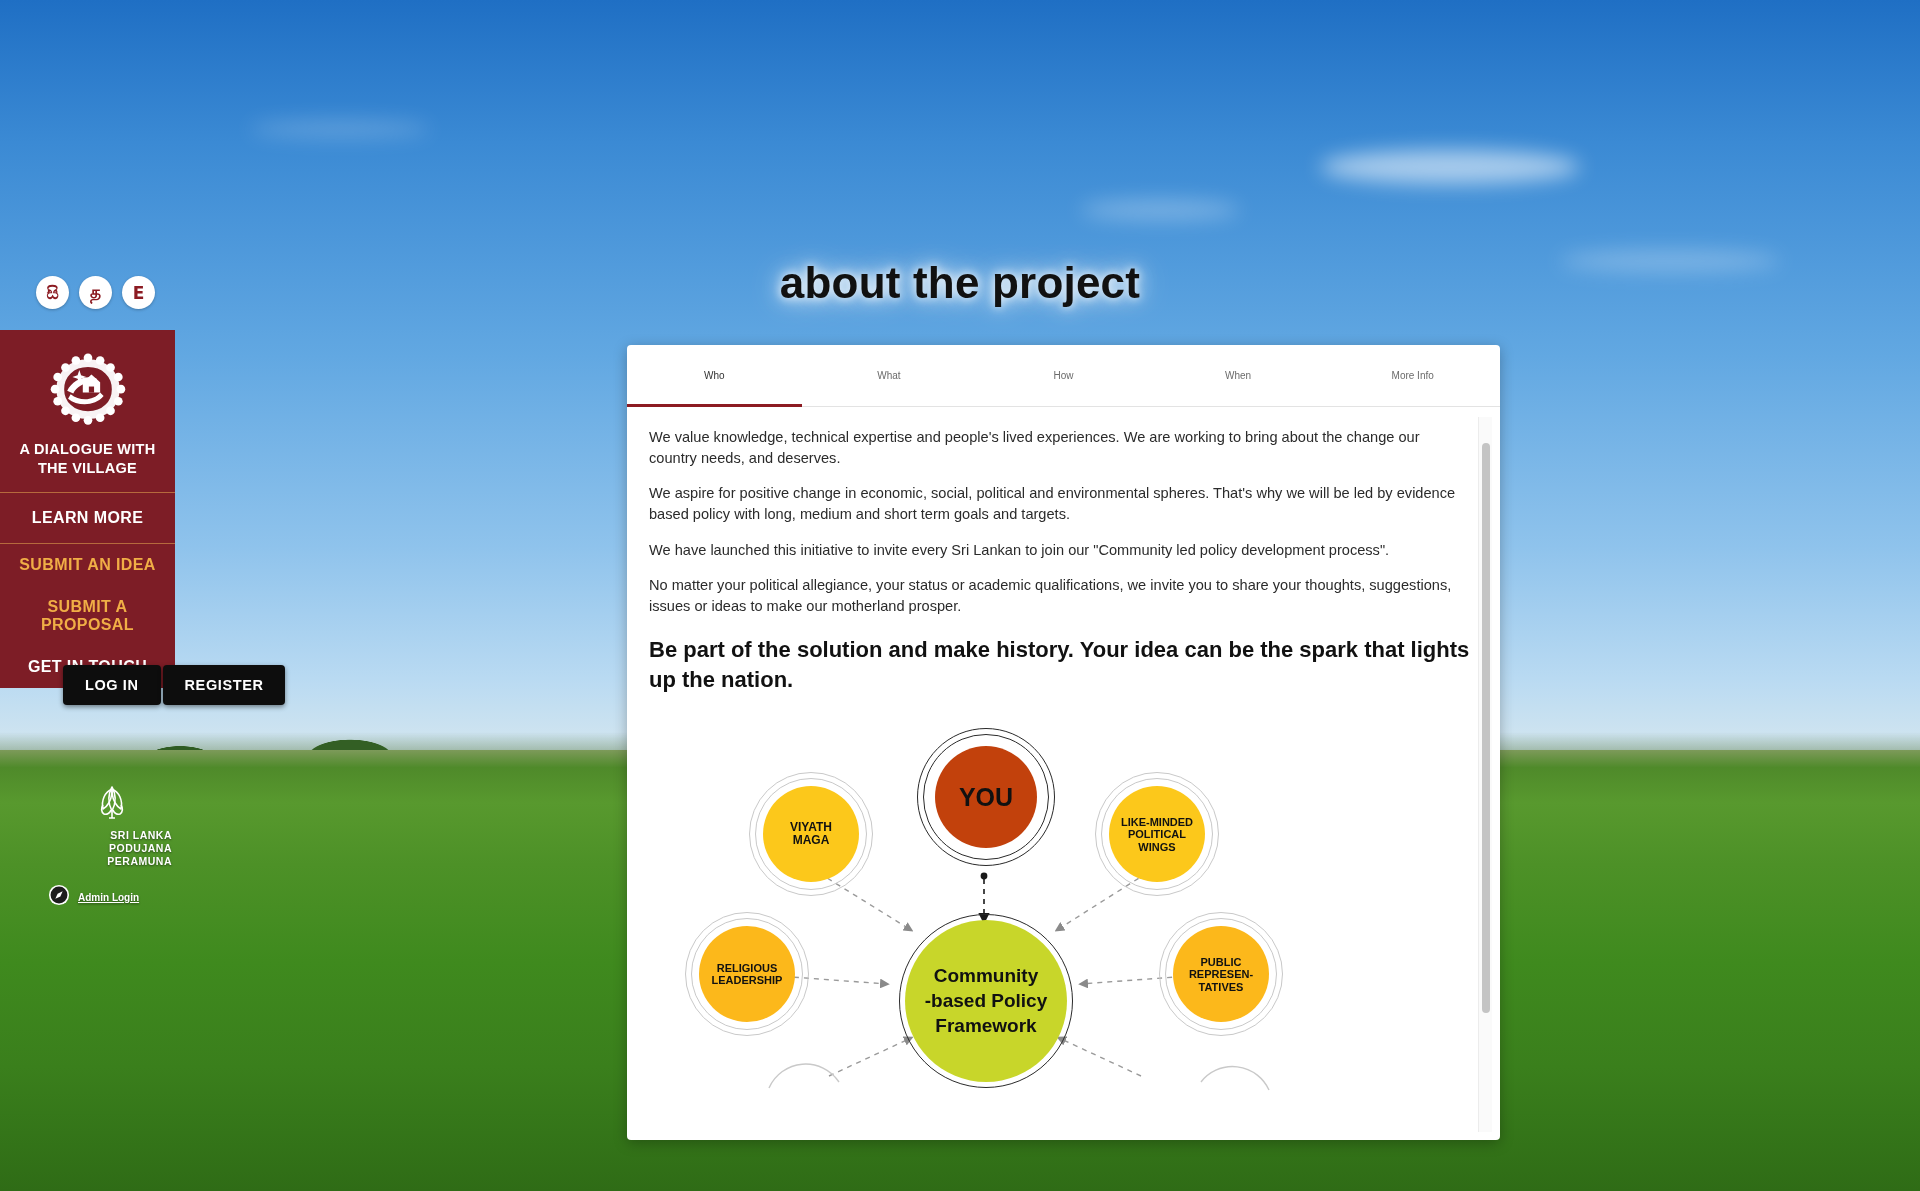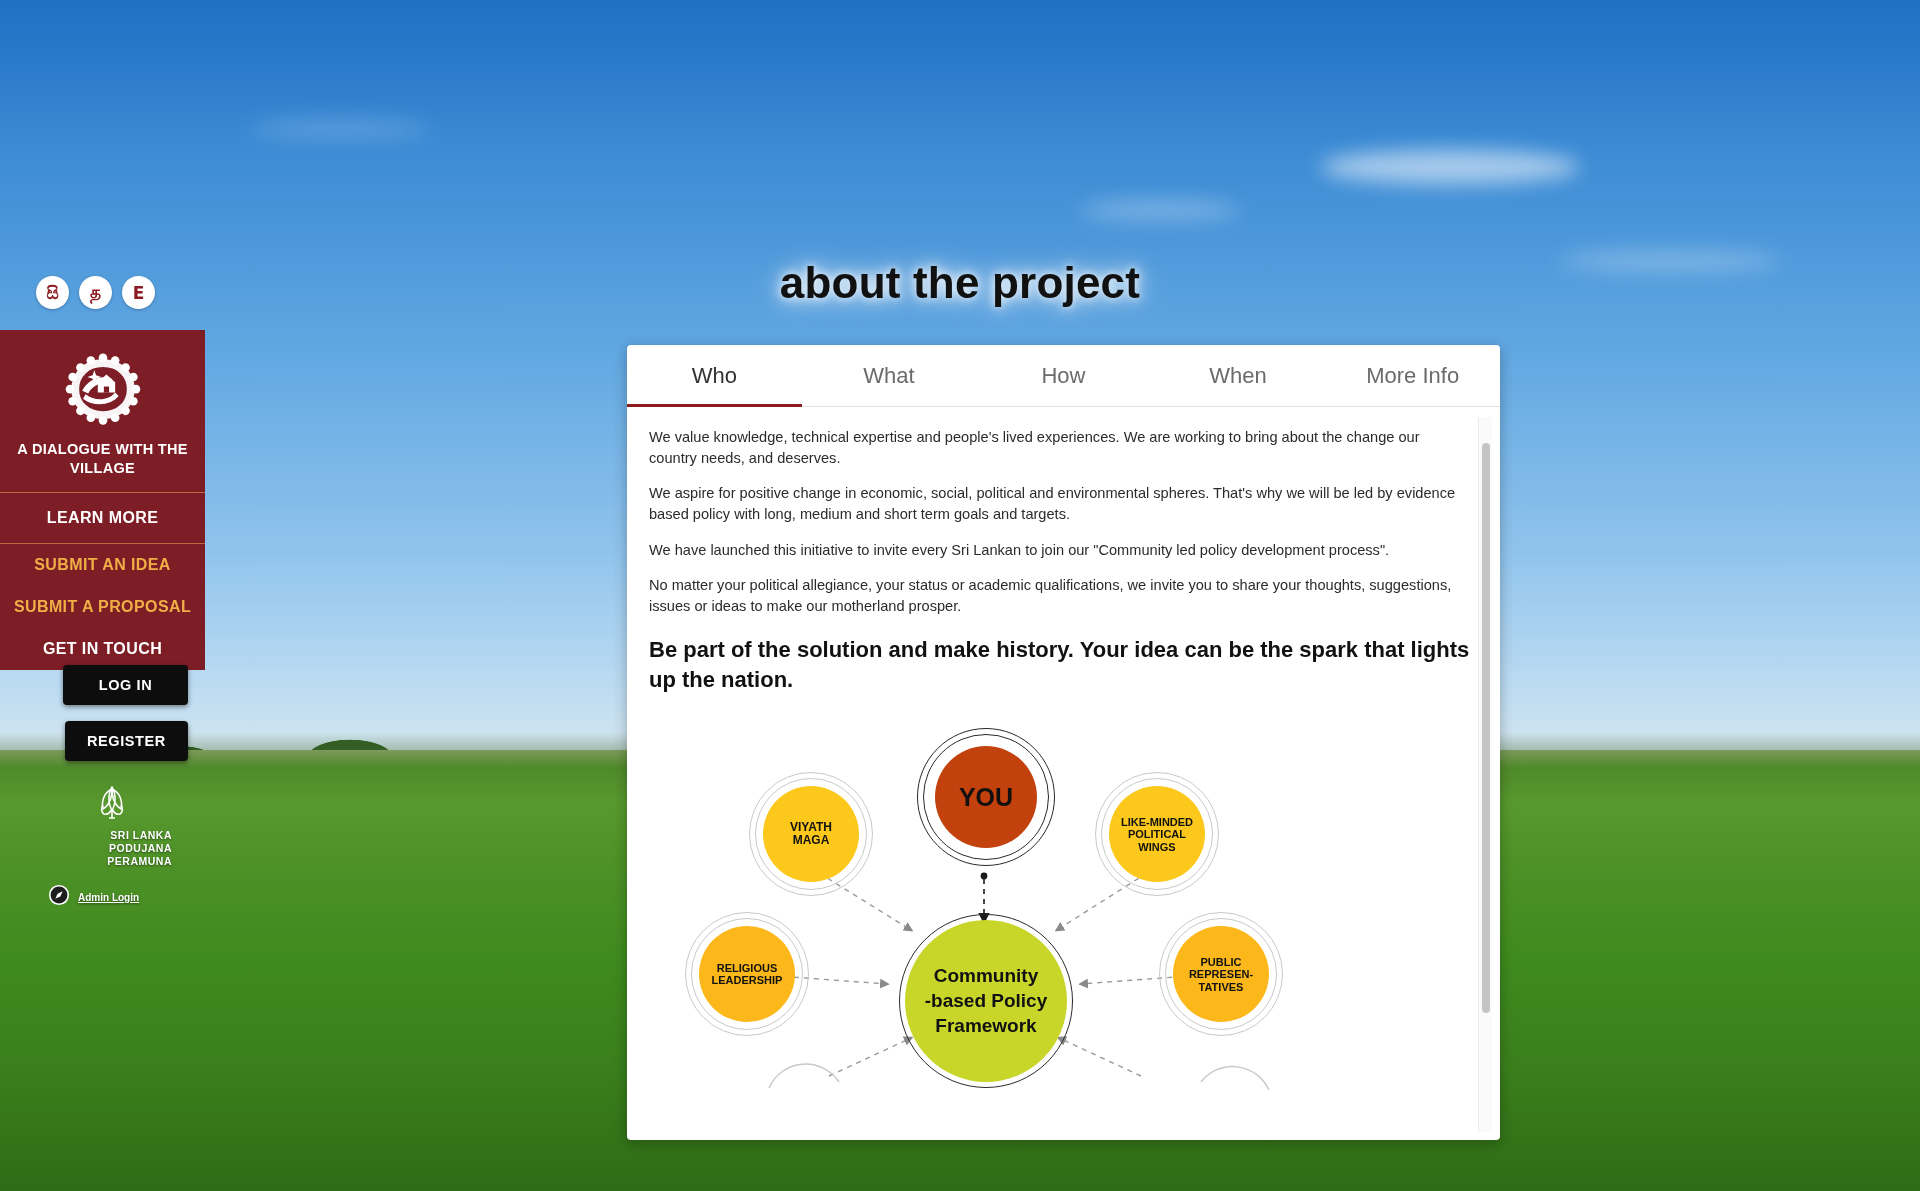--- a/index.html
+++ b/index.html
@@ -94,21 +94,21 @@
     width: 33px; height: 33px; border-radius: 50%;
     background: #fff; color: #8c1b22;
     display: flex; align-items: center; justify-content: center;
     font-size: 17px; font-weight: 700; cursor: pointer;
     box-shadow: 0 1px 3px rgba(0,0,0,.25);
     font-family: "DejaVu Sans", sans-serif;
   }
 
   #sidebar {
     position: absolute; left: 0; top: 330px;
-    width: 205px;
+    width: 175px;
     background: #7d1d26;
     color: #fff;
     padding-top: 16px;
   }
   #brand-emblem {
     display: flex; justify-content: center; align-items: center;
     height: 88px;
   }
   #brand-title {
     text-align: center;
@@ -121,21 +121,21 @@
     display: block; text-align: center;
     font-size: 16px; font-weight: 700; letter-spacing: .4px;
     padding: 16px 8px; cursor: pointer; text-decoration: none;
   }
   .side-link.white { color: #ffffff; }
   .side-link.gold  { color: #f0ae46; }
   .side-link.tight { padding: 12px 8px; }
 
   #auth-buttons {
     position: absolute; left: 63px; top: 665px;
-    display: flex; flex-direction: column; gap: 16px;
+    display: flex; flex-direction: row; 
   }
   .auth-btn {
     background: #0d0d0d; color: #fff; border: 0;
     border-radius: 4px;
     font-size: 14.5px; font-weight: 700; letter-spacing: .6px;
     padding: 12px 22px; cursor: pointer;
     box-shadow: 0 2px 5px rgba(0,0,0,.45);
     font-family: "Liberation Sans", sans-serif;
   }
   #auth-buttons .auth-btn:nth-child(2) { margin-left: 2px; }
@@ -168,21 +168,21 @@
     border-radius: 4px;
     box-shadow: 0 3px 14px rgba(0,0,0,.28);
     overflow: hidden;
   }
   #tabs {
     display: flex; height: 62px; align-items: center;
     border-bottom: 1px solid #e3e3e3;
   }
   .tab {
     flex: 1; text-align: center;
-    font-size: 22px; color: #6b6b6b; cursor: pointer;
+    font-size: 10px; color: #6b6b6b; cursor: pointer;
     position: relative; height: 100%;
     display: flex; align-items: center; justify-content: center;
   }
   .tab.active { color: #333; }
   .tab.active::after {
     content: ""; position: absolute; left: 0; right: 0; bottom: -1px;
     height: 3px; background: #8c1b22;
   }
 
   #scroll-area {

